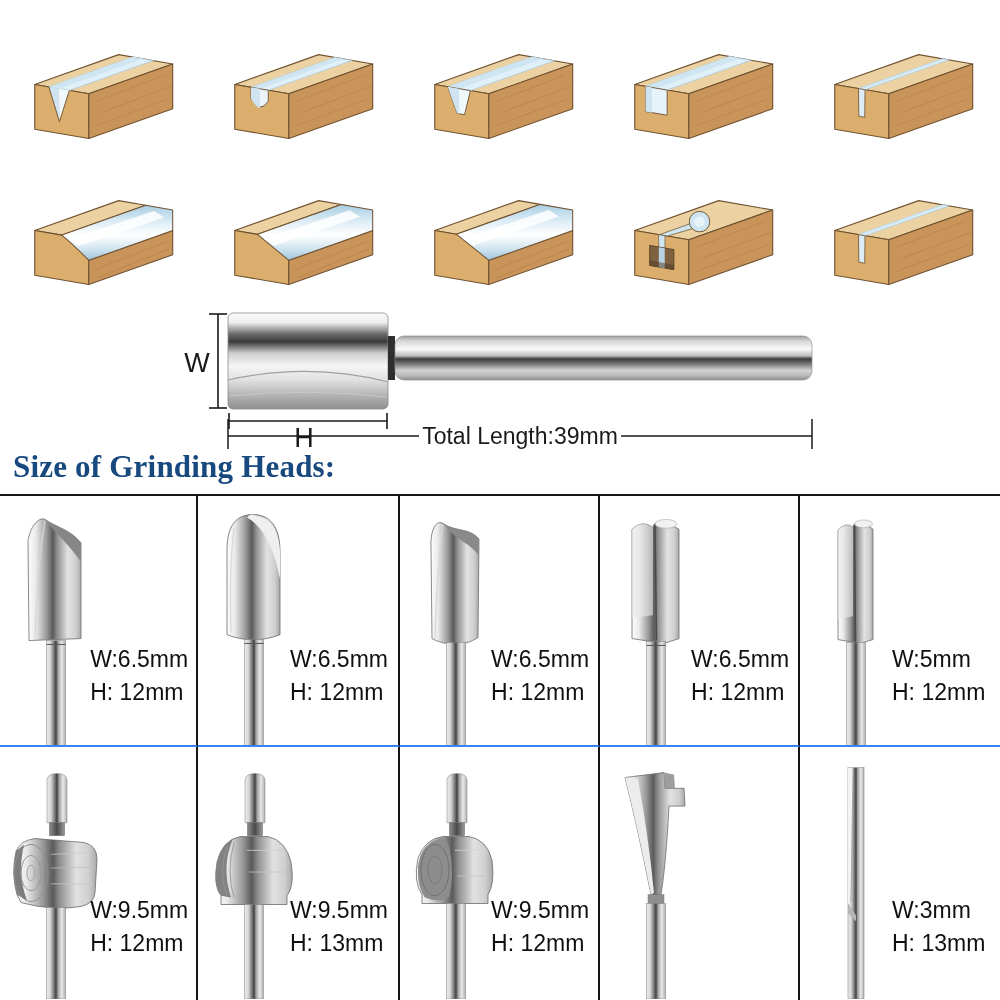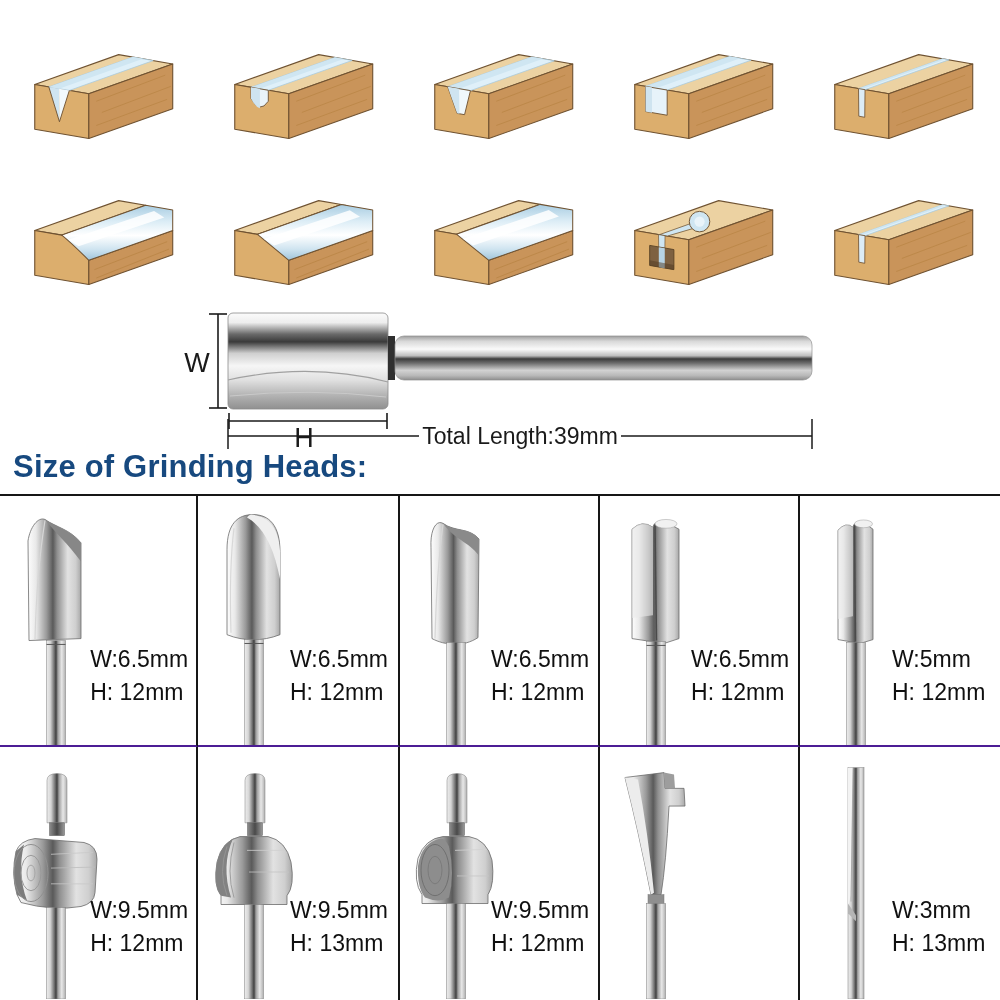--- a/index.html
+++ b/index.html
@@ -8,21 +8,21 @@
   .wood-row{position:absolute;left:0;width:1000px;display:flex}
   #wood-row-1{top:30px;height:122px}
   #wood-row-2{top:176px;height:122px}
   .wb{width:200px;height:100%;display:flex;align-items:center;justify-content:center}
   .diagram{position:absolute;top:300px;left:0;width:1000px;height:150px}
   .heading{position:absolute;top:449px;left:13px;font-size:31px;font-weight:bold;letter-spacing:.2px}
   .grid{position:absolute;top:494px;left:0;width:1000px;height:506px;border-top:2px solid #161616;
         display:grid;grid-template-columns:198px 202px 200px 200px 200px;grid-template-rows:251px 253px}
   .cell{position:relative;border-right:2px solid #161616;overflow:hidden}
   .cell.lastcol{border-right:none}
-  .cell.r1{border-bottom:2px solid #4c1d95}
+  .cell.r1{border-bottom:2px solid #3b82f6}
   .cell svg.bit{position:absolute;left:5px;top:1px}
   .labels{position:absolute;left:46%;top:147px;font-size:23px;line-height:32.5px;color:#101010;white-space:nowrap}
   text{font-family:"Liberation Sans",sans-serif}
 </style>
 </head>
 <body>
 
 <div class="stage">
 
   <svg width="0" height="0" style="position:absolute" aria-hidden="true">
@@ -262,21 +262,21 @@
     <text x="304" y="147" font-size="27" fill="#1a1a1a" text-anchor="middle">H</text>
     <g stroke="#1a1a1a" stroke-width="1.5">
       <line x1="228" y1="119" x2="228" y2="149"></line>
       <line x1="228" y1="136" x2="419" y2="136"></line>
       <line x1="621" y1="136" x2="812" y2="136"></line>
       <line x1="812" y1="119" x2="812" y2="149"></line>
     </g>
     <text x="520" y="144" font-size="23" fill="#1a1a1a" text-anchor="middle">Total Length:39mm</text>
   </svg>
 
-  <div class="heading" style="color: rgb(23, 73, 127);">Size of Grinding Heads:</div>
+  <div class="heading" style="color: rgb(23, 73, 127); font-family: Liberation Serif, serif;">Size of Grinding Heads:</div>
 
   <div class="grid" id="size-grid">
       <div class="cell r1">
         <svg class="bit" width="110" height="249" viewBox="0 0 110 255" preserveAspectRatio="none">
           <path d="M23,45 C25,31 33,20 40,23 C51,31 65,33 76,47 L76,145 L24,147 Z" fill="url(#gm)" stroke="#6a6a6a" stroke-width=".8"></path>
           <path d="M40,23 C51,31 65,33 76,47 L76,66 C63,48 50,36 40,23 Z" fill="#878787"></path>
           <path d="M40,24 C34,62 31,102 30,146" stroke="#d6d6d6" stroke-width="1.2" fill="none"></path>
           <rect x="41.5" y="147" width="19" height="108" fill="url(#gsh)" stroke="#7a7a7a" stroke-width=".5"></rect>
           <line x1="41.5" y1="151" x2="60.5" y2="151" stroke="#555" stroke-width="1"></line>
         </svg>

